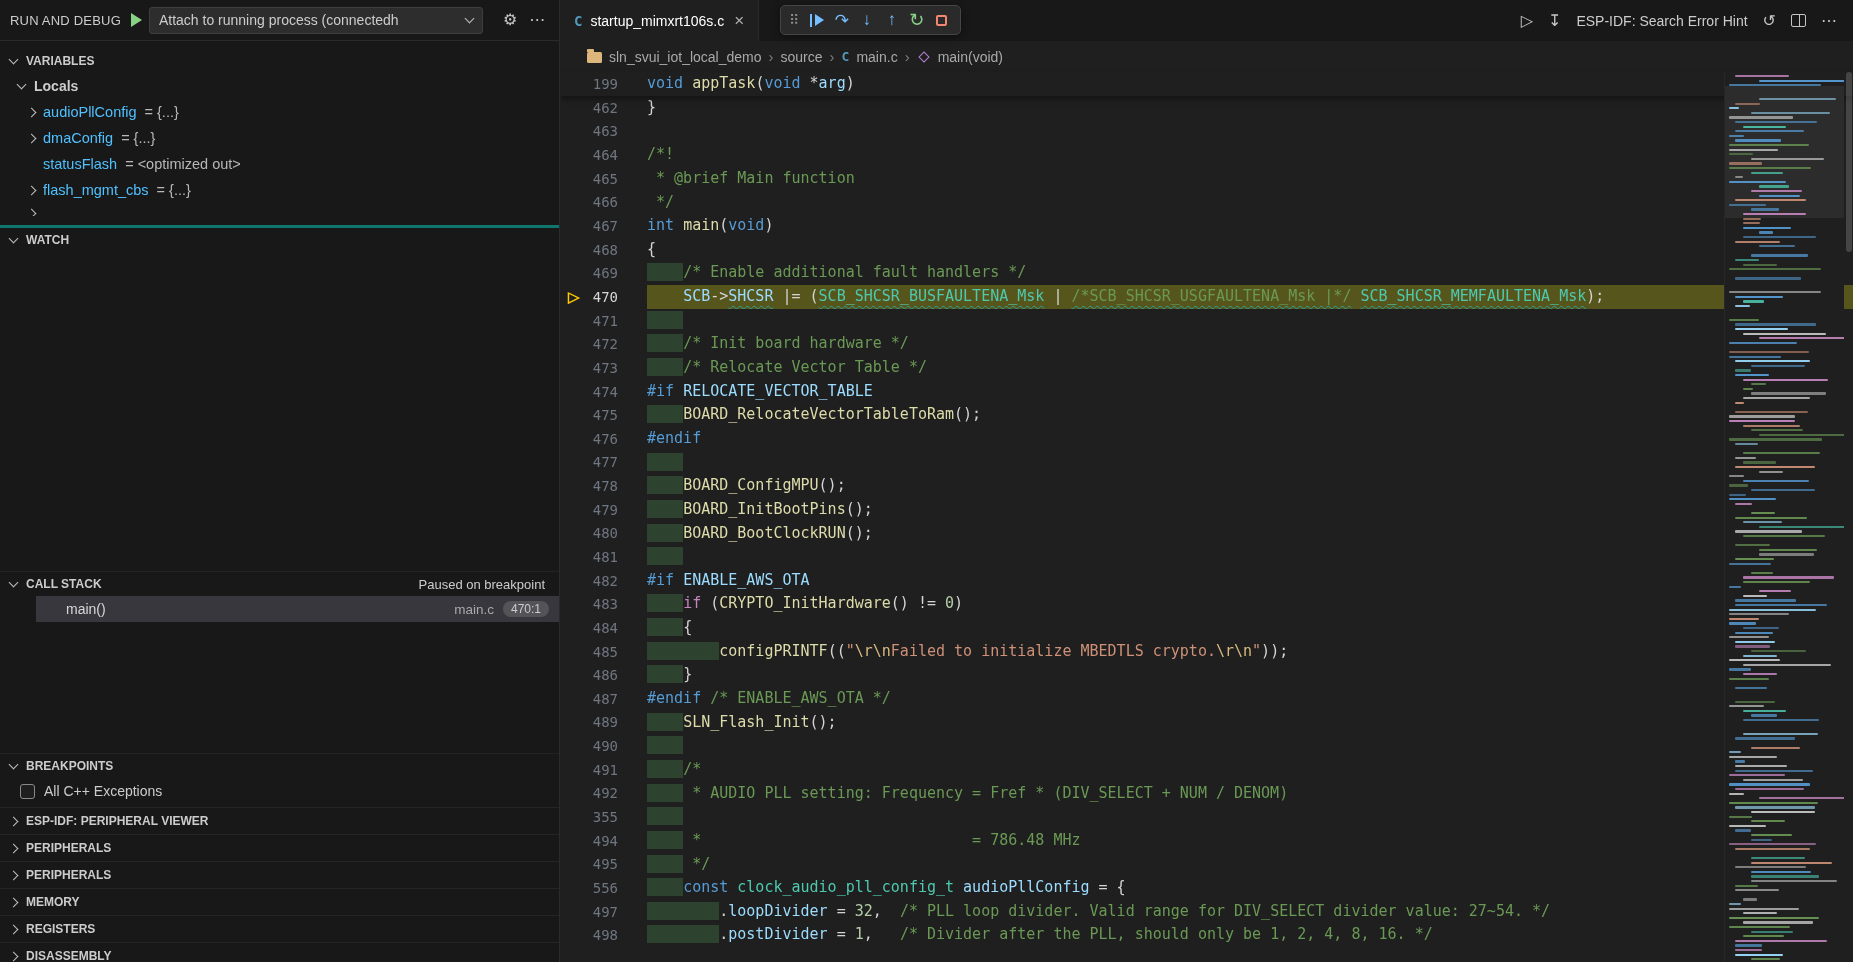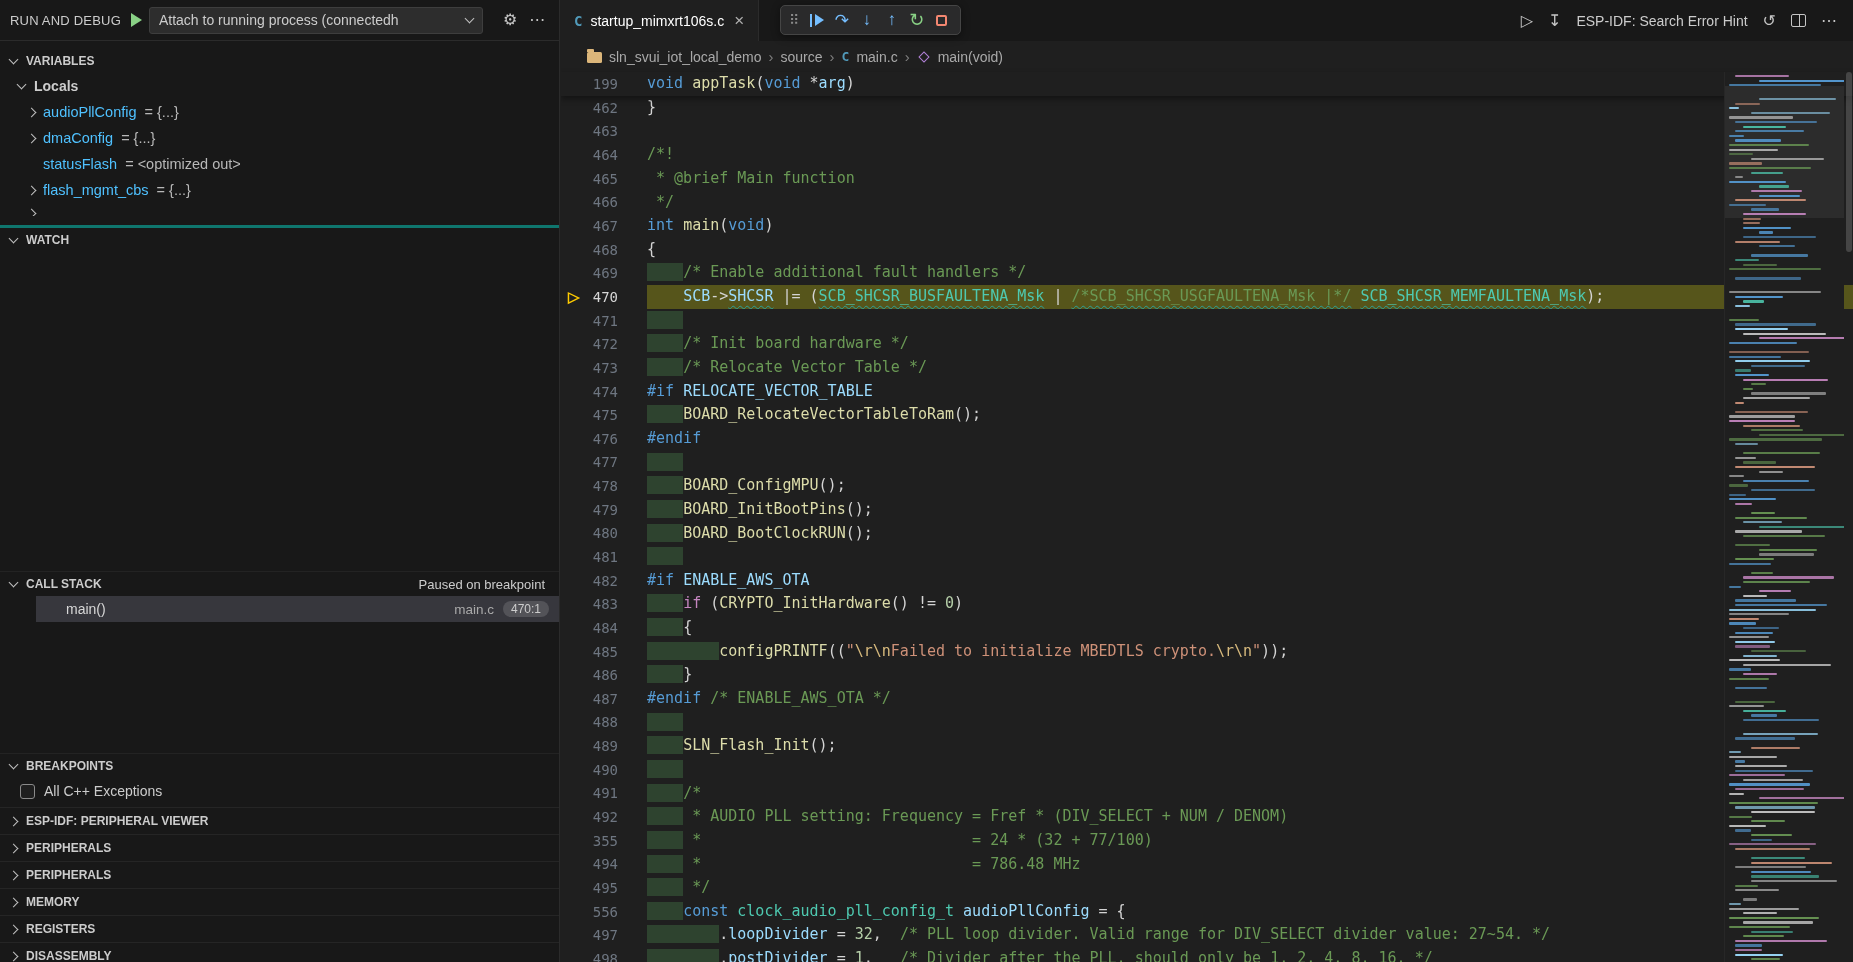--- a/index.html
+++ b/index.html
@@ -419,53 +419,47 @@
           <div class="ltxt"><span class="ind">&nbsp;&nbsp;&nbsp;&nbsp;</span><span class="tk-p">}</span></div>
         </div>
         <div class="crow">
           <div class="gut">
             <span class="lnum">487</span>
           </div>
           <div class="ltxt"><span class="tk-k">#endif</span><span class="tk-p"> </span><span class="tk-m">/* ENABLE_AWS_OTA */</span></div>
         </div>
         <div class="crow">
           <div class="gut">
-            <span class="lnum">488</span>
+            <span class="lnum">489</span>
+          </div>
+          <div class="ltxt"><span class="ind">&nbsp;&nbsp;&nbsp;&nbsp;</span><span class="tk-f">SLN_Flash_Init</span><span class="tk-p">();</span></div>
+        </div>
+        <div class="crow">
+          <div class="gut">
+            <span class="lnum">490</span>
           </div>
           <div class="ltxt"><span class="ind">&nbsp;&nbsp;&nbsp;&nbsp;</span></div>
         </div>
         <div class="crow">
           <div class="gut">
-            <span class="lnum">489</span>
-          </div>
-          <div class="ltxt"><span class="ind">&nbsp;&nbsp;&nbsp;&nbsp;</span><span class="tk-f">SLN_Flash_Init</span><span class="tk-p">();</span></div>
-        </div>
-        <div class="crow">
-          <div class="gut">
-            <span class="lnum">490</span>
+            <span class="lnum">491</span>
+          </div>
+          <div class="ltxt"><span class="ind">&nbsp;&nbsp;&nbsp;&nbsp;</span><span class="tk-m">/*</span></div>
+        </div>
+        <div class="crow">
+          <div class="gut">
+            <span class="lnum">492</span>
+          </div>
+          <div class="ltxt"><span class="ind">&nbsp;&nbsp;&nbsp;&nbsp;</span><span class="tk-m"> * AUDIO PLL setting: Frequency = Fref * (DIV_SELECT + NUM / DENOM)</span></div>
+        </div>
+        <div class="crow">
+          <div class="gut">
+            <span class="lnum">355</span>
           </div>
           <div class="ltxt"><span class="ind">&nbsp;&nbsp;&nbsp;&nbsp;</span></div>
-        </div>
-        <div class="crow">
-          <div class="gut">
-            <span class="lnum">491</span>
-          </div>
-          <div class="ltxt"><span class="ind">&nbsp;&nbsp;&nbsp;&nbsp;</span><span class="tk-m">/*</span></div>
-        </div>
-        <div class="crow">
-          <div class="gut">
-            <span class="lnum">492</span>
-          </div>
-          <div class="ltxt"><span class="ind">&nbsp;&nbsp;&nbsp;&nbsp;</span><span class="tk-m"> * AUDIO PLL setting: Frequency = Fref * (DIV_SELECT + NUM / DENOM)</span></div>
-        </div>
-        <div class="crow">
-          <div class="gut">
-            <span class="lnum">355</span>
-          </div>
-          <div class="ltxt"><span class="ind">&nbsp;&nbsp;&nbsp;&nbsp;</span><span class="tk-m"> *                              = 24 * (32 + 77/100)</span></div>
         </div>
         <div class="crow">
           <div class="gut">
             <span class="lnum">494</span>
           </div>
           <div class="ltxt"><span class="ind">&nbsp;&nbsp;&nbsp;&nbsp;</span><span class="tk-m"> *                              = 786.48 MHz</span></div>
         </div>
         <div class="crow">
           <div class="gut">
             <span class="lnum">495</span>

